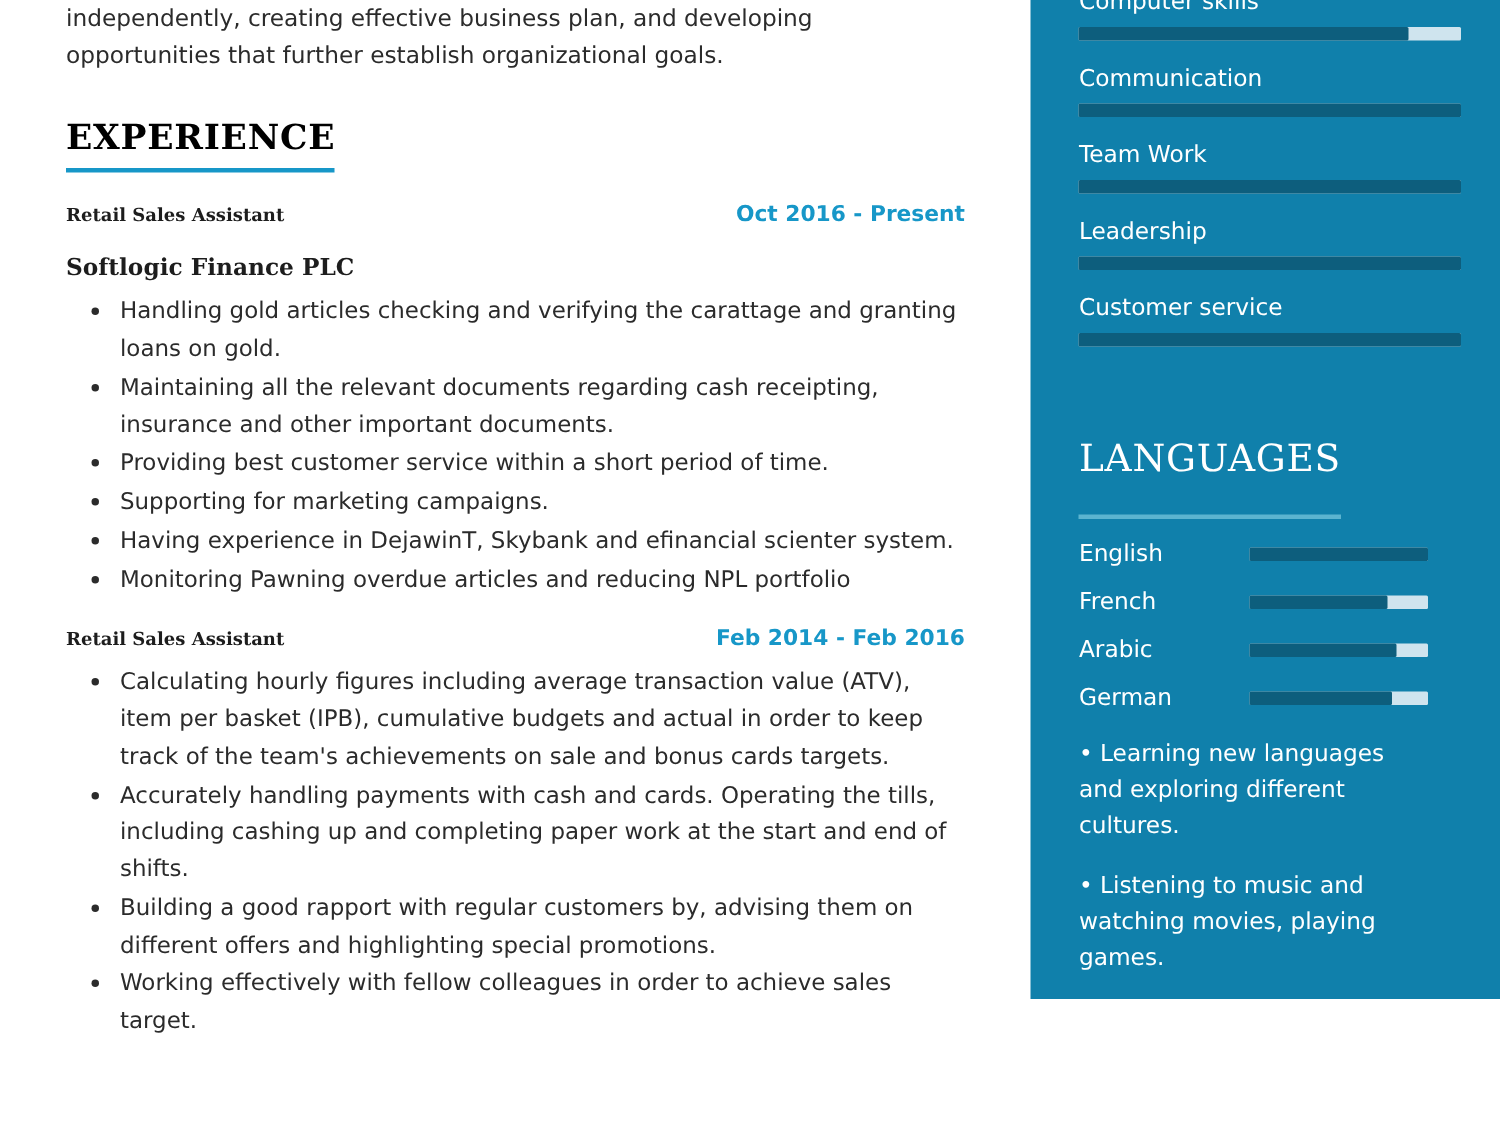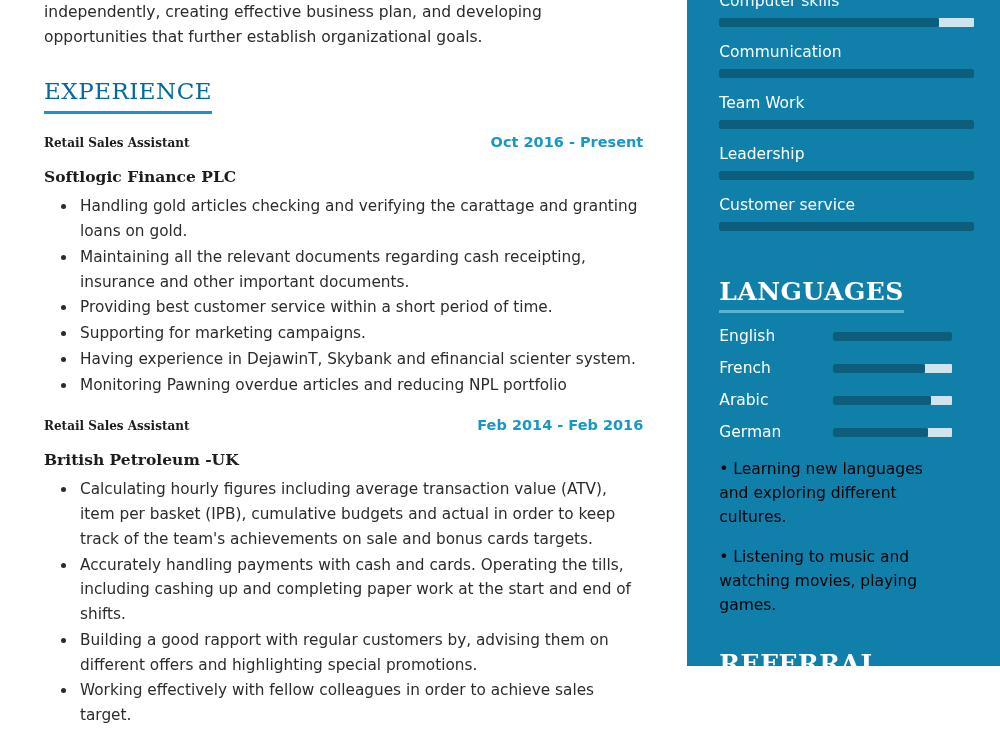--- a/index.html
+++ b/index.html
@@ -24,23 +24,23 @@
     overflow: hidden;
   }
   .intro {
     margin: 0;
     padding-top: 0;
     font-size: 15.5px;
     line-height: 1.62;
     color: #2b2b2b;
   }
   .section-title {
-    color: #0369a1;
-    font-family: "DejaVu Serif", serif;
-    font-weight: normal;
+    color: #000000;
+    font-family: "DejaVu Serif", serif;
+    font-weight: bold;
     font-size: 23px;
     letter-spacing: .5px;
     margin: 28px 0 0 0;
     padding-bottom: 7px;
     display: inline-block;
     border-bottom: 3px solid #1797c8;
   }
   .job { margin-top: 20px; }
   .job-head {
     display: flex;
@@ -103,26 +103,26 @@
     border-radius: 1px;
   }
   .bar .fill {
     position: absolute;
     left: 0; top: 0; bottom: 0;
     background: #0d5e7d;
     border-radius: 1px;
   }
   .side-title {
     font-family: "DejaVu Serif", serif;
-    font-weight: bold;
+    font-weight: normal;
     font-size: 25px;
     letter-spacing: .5px;
     color: #ffffff;
-    margin: 30px 0 0 0;
-    padding-bottom: 4px;
+    margin: 44px 0 0 0;
+    padding-bottom: 23px;
     display: inline-block;
     border-bottom: 3px solid #5bb4d0;
   }
   .lang-row {
     display: flex;
     align-items: center;
     margin-top: 14px;
   }
   .lang-name {
     font-size: 15.5px;
@@ -137,21 +137,21 @@
     border-radius: 1px;
   }
   .lang-bar .fill {
     position: absolute; left: 0; top: 0; bottom: 0;
     background: #0d5e7d;
     border-radius: 1px;
   }
   .interest-item {
     font-size: 15.5px;
     line-height: 1.55;
-    color: #000000;
+    color: #ffffff;
     margin-top: 16px;
   }
   .ref-title {
     font-family: "DejaVu Serif", serif;
     font-weight: bold;
     font-size: 25px;
     letter-spacing: .5px;
     color: #ffffff;
     margin-top: 32px;
     display: inline-block;
@@ -187,21 +187,20 @@
         <li>Having experience in DejawinT, Skybank and efinancial scienter system.</li>
         <li>Monitoring Pawning overdue articles and reducing NPL portfolio</li>
       </ul>
     </div>
 
     <div class="job">
       <div class="job-head">
         <div class="job-title">Retail Sales Assistant</div>
         <div class="job-date">Feb 2014 - Feb 2016</div>
       </div>
-      <div class="job-company">British Petroleum -UK</div>
       <ul class="bullets">
         <li>Calculating hourly figures including average transaction value (ATV), item per basket (IPB), cumulative budgets and actual in order to keep track of the team's achievements on sale and bonus cards targets.</li>
         <li>Accurately handling payments with cash and cards. Operating the tills, including cashing up and completing paper work at the start and end of shifts.</li>
         <li>Building a good rapport with regular customers by, advising them on different offers and highlighting special promotions.</li>
         <li>Working effectively with fellow colleagues in order to achieve sales target.</li>
       </ul>
     </div>
 
   </div>
 

